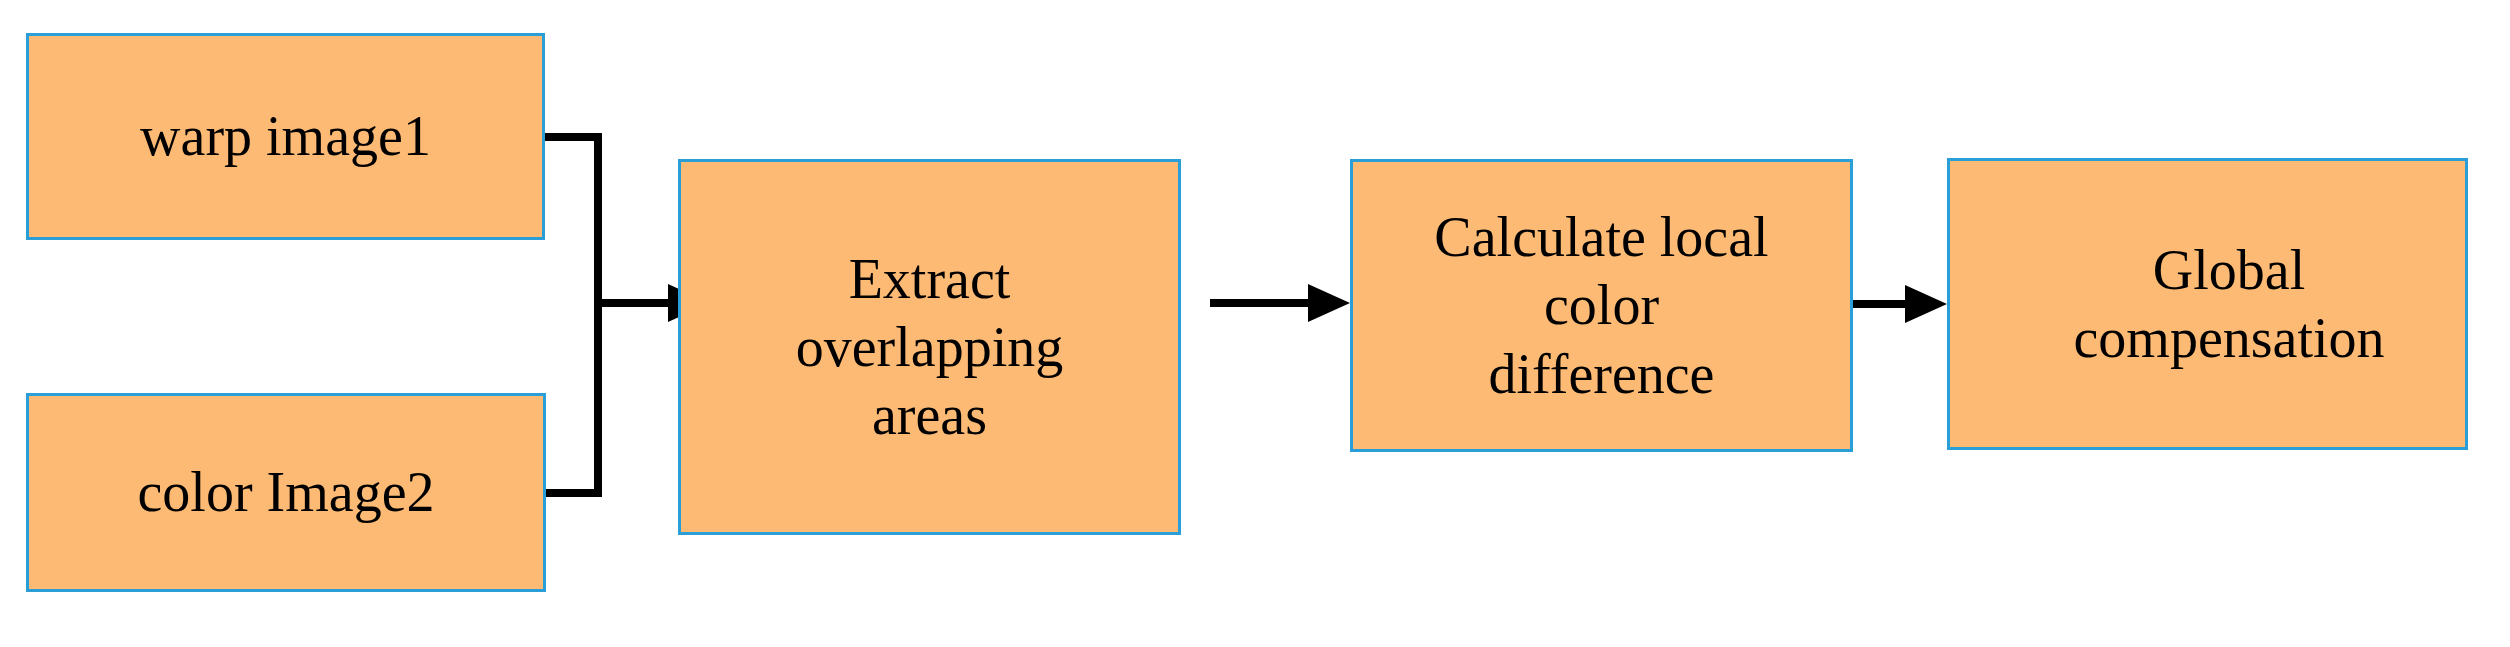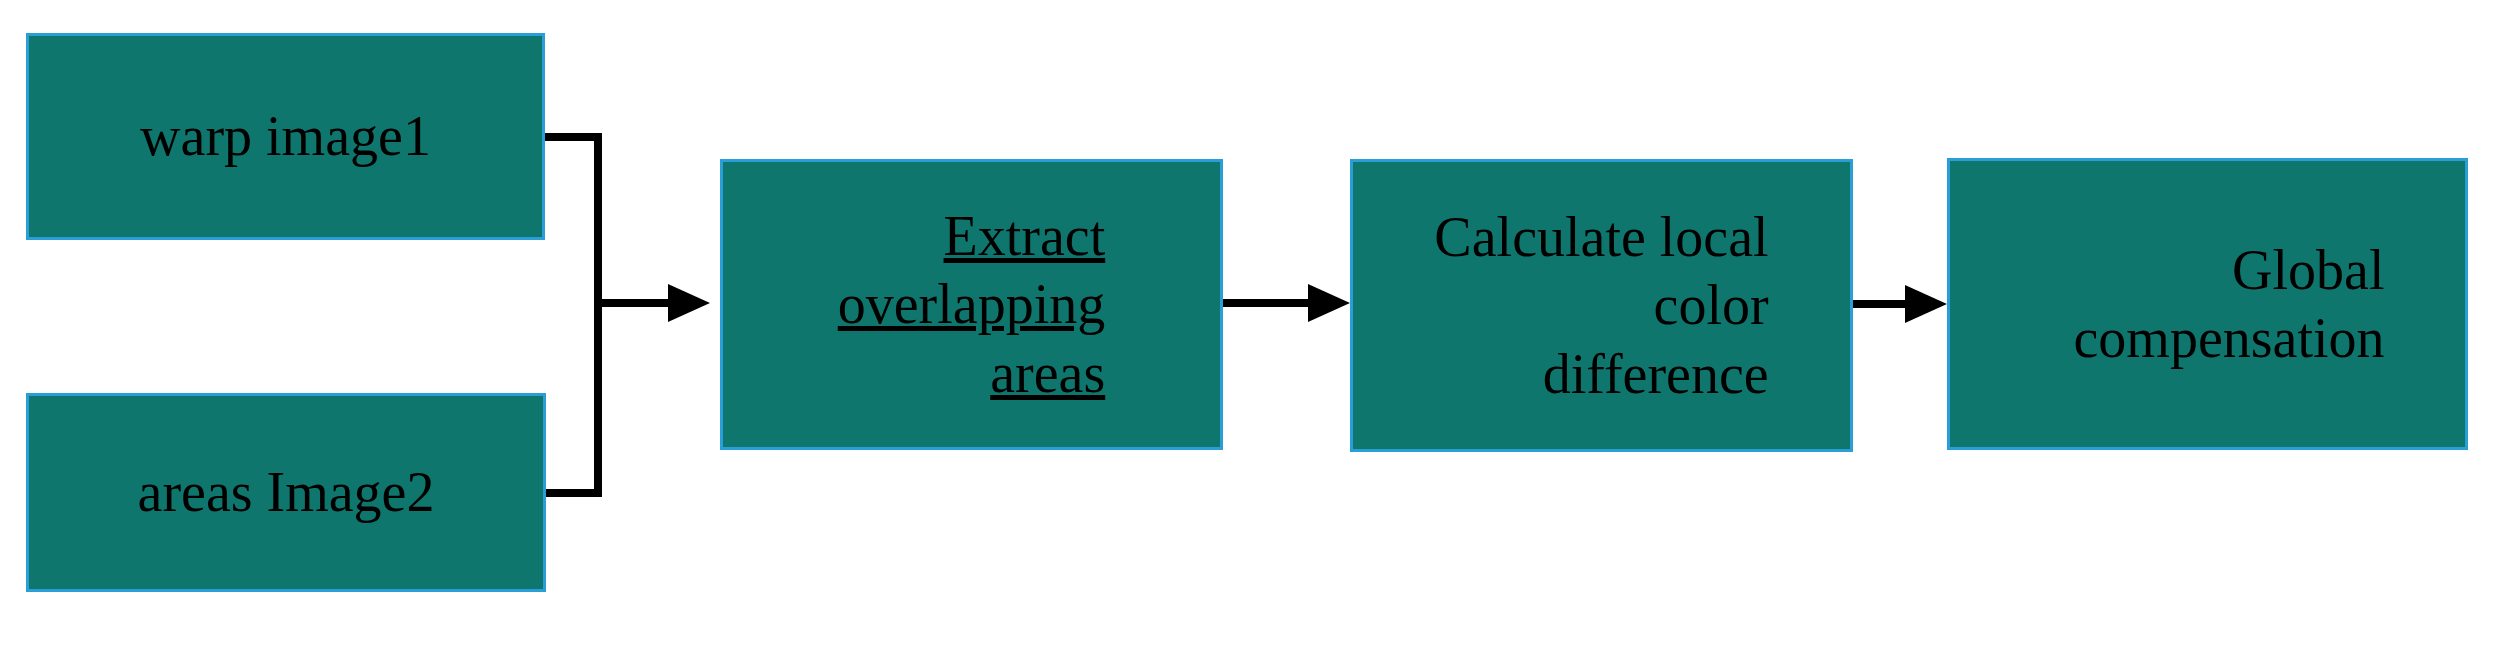--- a/index.html
+++ b/index.html
@@ -19,37 +19,37 @@
     position: absolute;
     left: 0;
     top: 0;
     width: 2510px;
     height: 647px;
   }
   .node {
     position: absolute;
     box-sizing: border-box;
     border: 3px solid #2a9fd7;
-    background: #0f766e;
+    background: #fdba74;
     display: flex;
     align-items: center;
     justify-content: center;
-    text-align: right;
+    text-align: center;
     color: #000000;
     font-size: 56px;
     line-height: 1.22;
   }
   .node .label {
     white-space: pre-line;
     padding: 0 10px;
   }
   
   .node-warp1   { left: 26px;   top: 33px;  width: 519px; height: 207px; }
   .node-warp2   { left: 26px;   top: 393px; width: 520px; height: 199px; }
-  .node-extract { left: 720px;  top: 159px; width: 503px; height: 291px; text-decoration: underline; }
+  .node-extract { left: 678px;  top: 159px; width: 503px; height: 376px; }
   .node-calc    { left: 1350px; top: 159px; width: 503px; height: 293px; }
   .node-global  { left: 1947px; top: 158px; width: 521px; height: 292px; padding-left: 43px; }
 </style>
 </head>
 <body>
 
 <div class="canvas">
 
   <svg class="wires" viewBox="0 0 2510 647" xmlns="http://www.w3.org/2000/svg">
 
@@ -63,21 +63,21 @@
 
     <line x1="1850" y1="304" x2="1912" y2="304" stroke-width="8" stroke="#000000"></line>
     <polygon points="1905,285 1947,304 1905,323" fill="#000000"></polygon>
   </svg>
 
   <div class="node node-warp1">
     <span class="label">warp image1</span>
   </div>
 
   <div class="node node-warp2">
-    <span class="label">areas Image2</span>
+    <span class="label">color Image2</span>
   </div>
 
   <div class="node node-extract">
     <span class="label">Extract
 overlapping
 areas</span>
   </div>
 
   <div class="node node-calc">
     <span class="label">Calculate local

